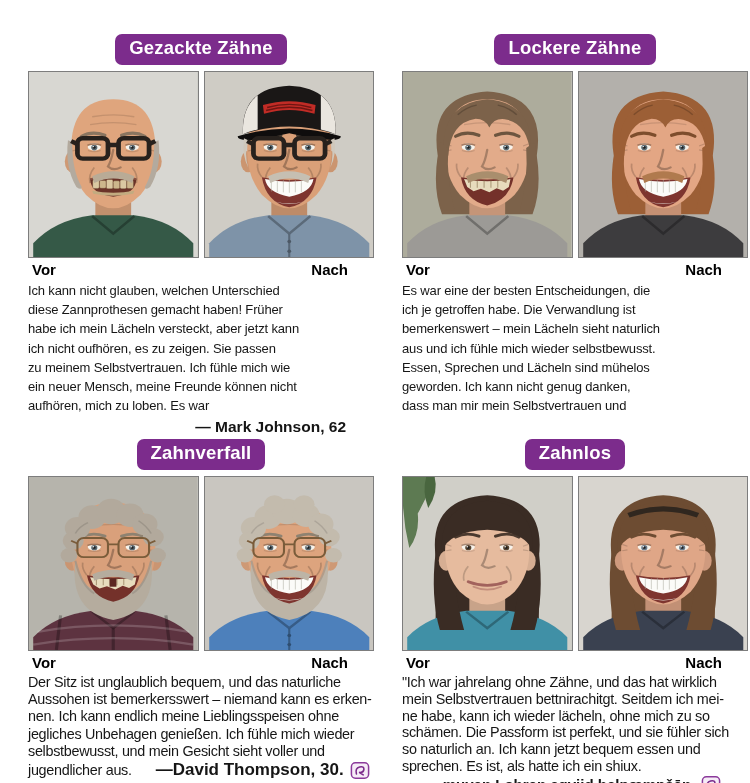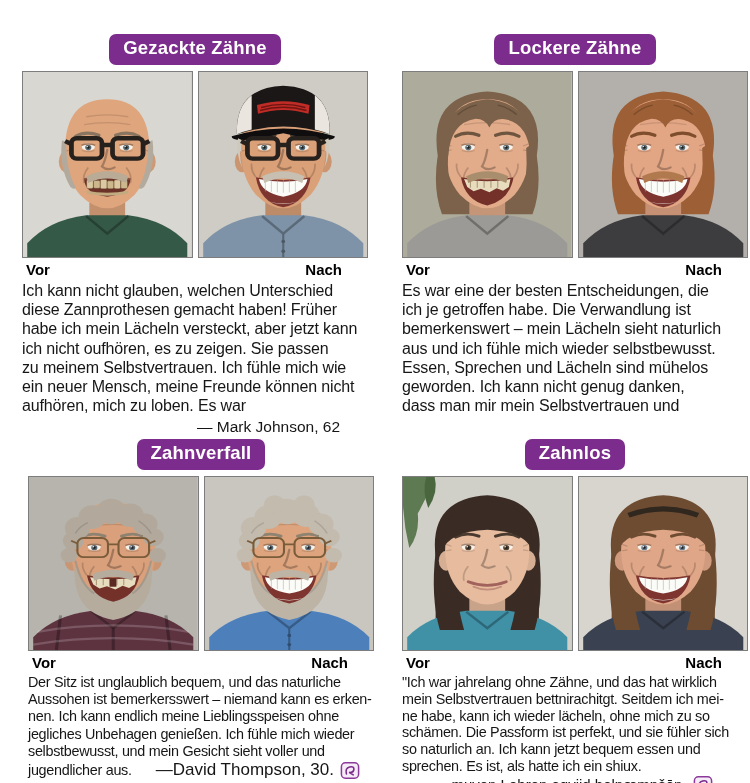--- a/index.html
+++ b/index.html
@@ -3,21 +3,21 @@
 <meta charset="utf-8">
 <style>
   * { margin:0; padding:0; box-sizing:border-box; }
   :root { --purple:#7c2c8c; --ink:#151515; }
   html,body { background:#fff; }
   body {
     width:750px; height:783px; position:relative; overflow:hidden;
     font-family:"Liberation Sans", sans-serif; color:var(--ink);
   }
   .quad { position:absolute; width:346px; }
-  .q1 { left:22px;  top:34px; }
+  .q1 { left:28px;  top:34px; }
   .q2 { left:402px; top:34px; }
   .q3 { left:28px;  top:439px; }
   .q4 { left:402px; top:439px; }
 
   .badge-row { text-align:center; height:30px; margin-bottom:7px; }
   .q3 .badge-row, .q4 .badge-row { }
   .badge {
     display:inline-block; background:var(--purple); color:#fff;
     font-weight:bold; font-size:18.5px; line-height:1;
     padding:5px 14px 7px; border-radius:7px; letter-spacing:.2px;
@@ -30,31 +30,31 @@
   }
   .q3 .photo, .q4 .photo { height:175px; }
   .photo svg { display:block; width:100%; height:100%; }
 
   .labels {
     display:flex; justify-content:space-between; color:#000;
     font-weight:bold; font-size:15px; padding:3px 26px 3px 4px;
   }
 
   .quote {
-    font-size:16px; line-height:19.2px; letter-spacing:-0.15px;
+    font-size:13px; line-height:19.2px; letter-spacing:-0.15px;
     white-space:pre-line; color:#161616;
   }
   .q3 .quote, .q4 .quote { font-size:14.4px; line-height:17.2px; letter-spacing:-0.3px; }
   .q4 .quote { line-height:16.8px; }
 
   .lastline { display:flex; align-items:baseline; }
   .q1 .lastline { justify-content:flex-end; padding-right:28px; margin-top:3px; }
   .q2 .lastline .tail { font-size:15px; letter-spacing:-0.15px; }
   .q3 .lastline .tail { font-size:14.4px; letter-spacing:-0.3px; }
-  .attr { font-weight:normal; font-size:15.5px; white-space:nowrap; }
+  .attr { font-weight:bold; font-size:15.5px; white-space:nowrap; }
   .q2 .attr { margin-left:9px; }
   .q3 .attr { font-size:17px; margin-left:24px; }
   .q4 .lastline { justify-content:center; margin-left:14px; margin-top:1px; }
   .q4 .attr { font-size:15px; }
 
   .linkicon { display:inline-block; width:20px; height:17px; margin-left:6px; align-self:center; }
   .linkicon svg { width:100%; height:100%; display:block; }
 </style>
 </head>
 <body>

